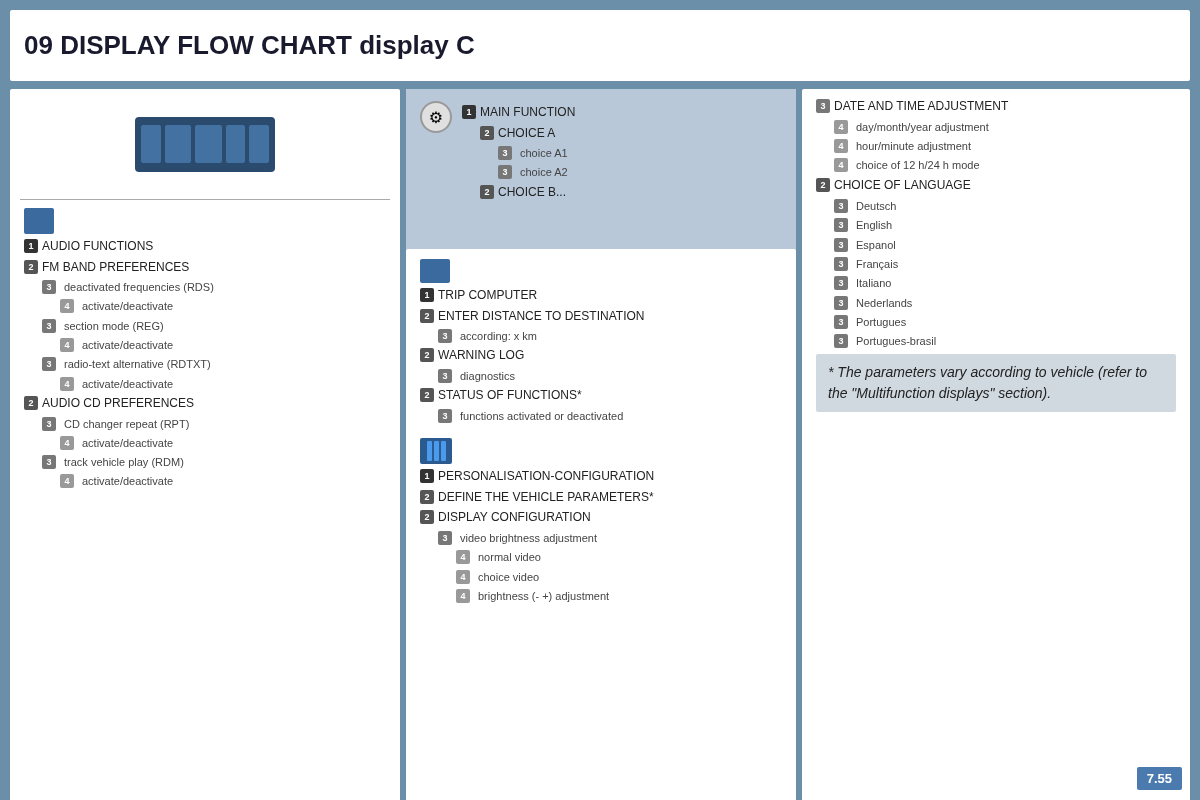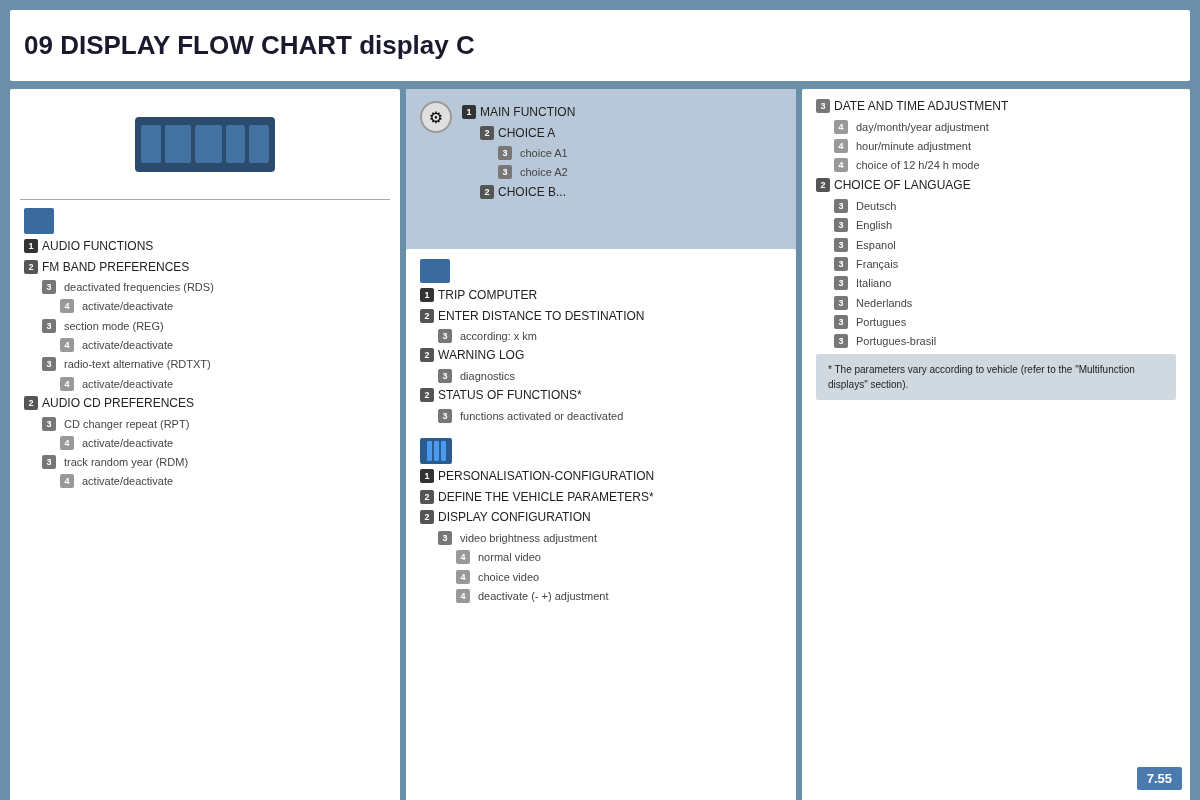--- a/index.html
+++ b/index.html
@@ -150,23 +150,24 @@
       background: white;
       flex: 1;
       border-radius: 2px;
       padding: 10px 14px;
     }
     .note-box {
       background: #d0d8e0;
       padding: 8px 12px;
       margin-top: 6px;
       border-radius: 2px;
-      font-size: 10px;
+      font-size: 14px;
       color: #222;
       line-height: 1.5;
+      font-style: italic;
     }
     .page-num {
       position: absolute;
       bottom: 10px;
       right: 18px;
       background: #4a7aae;
       color: white;
       padding: 4px 10px;
       font-size: 13px;
       font-weight: bold;
@@ -234,21 +235,21 @@
       <div class="row" style="padding-left:18px;">
         <span class="section-badge b3">3</span>
         <span class="row-label sub">CD changer repeat (RPT)</span>
       </div>
       <div class="row" style="padding-left:36px;">
         <span class="section-badge b4">4</span>
         <span class="row-label sub">activate/deactivate</span>
       </div>
       <div class="row" style="padding-left:18px;">
         <span class="section-badge b3">3</span>
-        <span class="row-label sub">track random year (RDM)</span>
+        <span class="row-label sub">track vehicle play (RDM)</span>
       </div>
       <div class="row" style="padding-left:36px;">
         <span class="section-badge b4">4</span>
         <span class="row-label sub">activate/deactivate</span>
       </div>
     </div>
   </div>
 
   <div class="middle-panel">
 
@@ -343,21 +344,21 @@
       <div class="row" style="padding-left:36px;">
         <span class="section-badge b4">4</span>
         <span class="row-label sub">normal video</span>
       </div>
       <div class="row" style="padding-left:36px;">
         <span class="section-badge b4">4</span>
         <span class="row-label sub">choice video</span>
       </div>
       <div class="row" style="padding-left:36px;">
         <span class="section-badge b4">4</span>
-        <span class="row-label sub">deactivate (- +) adjustment</span>
+        <span class="row-label sub">brightness (- +) adjustment</span>
       </div>
     </div>
   </div>
 
   <div class="right-panel">
 
     <div class="row">
       <span class="section-badge b3">3</span>
       <span class="row-label bold">date and time adjustment</span>
     </div>

